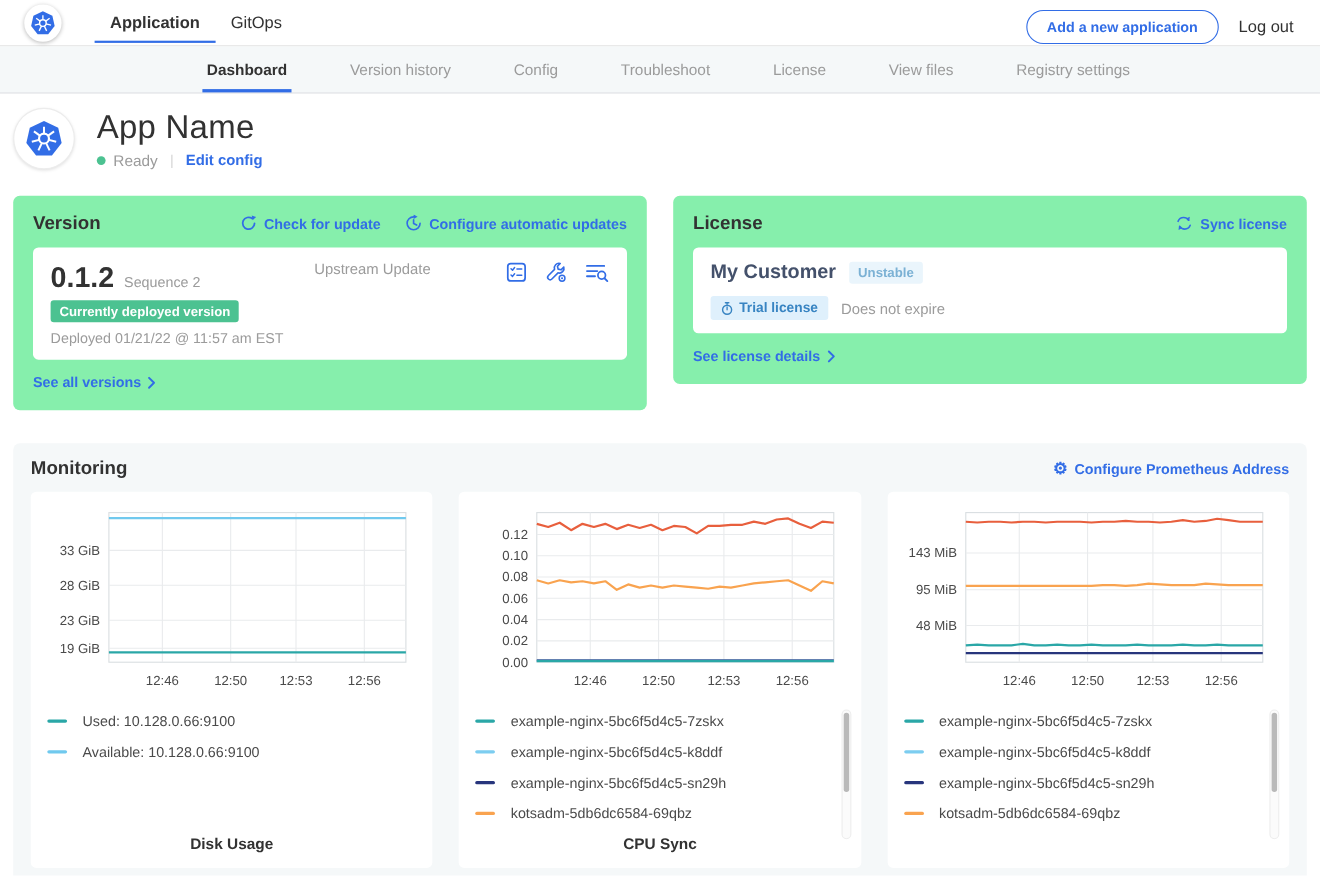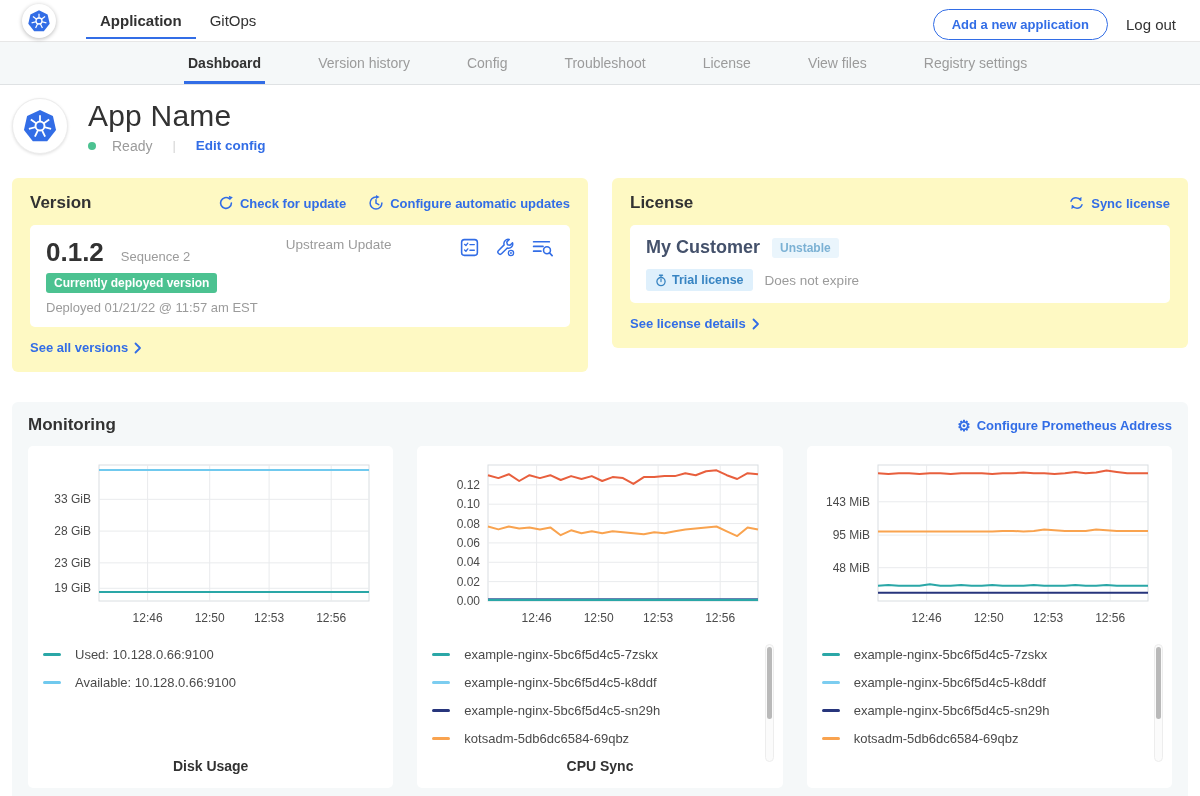--- a/index.html
+++ b/index.html
@@ -28,39 +28,39 @@
   .subnav-item.active { color:#323232; font-weight:600; }
   .subnav-item.active::after { content:""; position:absolute; left:-4px; right:-4px; bottom:0; height:3px; background:#326de6; }
 
   
   .app-header { display:flex; align-items:center; padding:13px 24px 16px 12px; }
   .app-avatar { width:56px; height:56px; border-radius:50%; background:#fff;
     border:1px solid #ececec; box-shadow:0 1px 3px rgba(0,0,0,.12);
     display:flex; align-items:center; justify-content:center; }
   .app-head-col { margin-left:20px; }
   .app-title { font-size:30px; font-weight:400; letter-spacing:.2px; }
-  .status-row { display:flex; align-items:center; margin-top:5px; gap:16px; }
+  .status-row { display:flex; align-items:center; margin-top:5px; gap:7px; }
   .dot { width:8px; height:8px; border-radius:50%; background:#4cc291; }
   .status-text { font-size:14px; color:#9b9b9b; }
   .vbar { color:#d4d4d4; font-size:13px; margin:0 4px; }
   .link { color:#326de6; font-weight:700; font-size:13px; cursor:pointer; text-decoration:none; display:inline-flex; align-items:center; gap:6px; }
 
   
   .cards-row { display:flex; gap:24px; padding:0 12px; margin-top:8px; align-items:flex-start; }
-  .panel { background:#fef9c3; border-radius:6px; padding:15px 18px 16px; flex:1; }
+  .panel { background:#86efac; border-radius:6px; padding:15px 18px 16px; flex:1; }
   .panel-head { display:flex; align-items:center; }
   .panel-title { font-size:17px; font-weight:700; }
   .panel-actions { margin-left:auto; display:flex; align-items:center; gap:22px; }
   .inner-card { background:#fff; border-radius:5px; padding:12px 16px; margin-top:12px; }
 
   .version-inner { display:flex; align-items:flex-start; }
   .ver-left { min-width:208px; }
   .ver-row { display:flex; align-items:baseline; gap:9px; }
   .ver-num { font-size:26px; font-weight:700; }
-  .ver-seq { font-size:13px; color:#9b9b9b;margin-left:8px; }
+  .ver-seq { font-size:13px; color:#9b9b9b; }
   .badge-green { display:inline-block; background:#4cc291; color:#fff; font-size:12px; font-weight:700;
     padding:3px 8px; border-radius:3px; margin-top:5px; }
   .deployed { font-size:13px; color:#9b9b9b; margin-top:7px; }
   .upstream { font-size:13.5px; color:#9b9b9b; font-weight:500; flex:1; text-align:left; padding-left:28px; }
   .ver-icons { display:flex; align-items:center; gap:15px; }
   .icon-btn { cursor:pointer; display:flex; align-items:center; }
   .see-link { margin-top:13px; display:inline-flex; }
 
   .lic-name-row { display:flex; align-items:center; gap:12px; }
   .lic-name { font-size:18px; font-weight:700; color:#44516b; }

